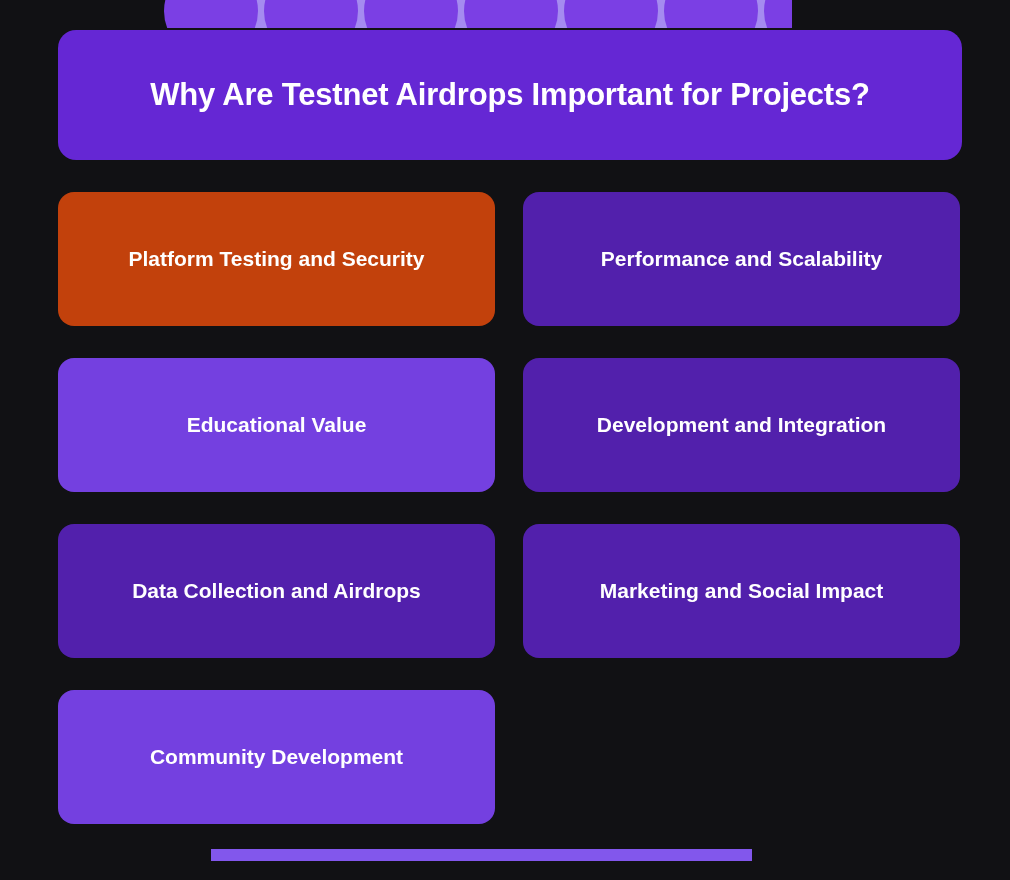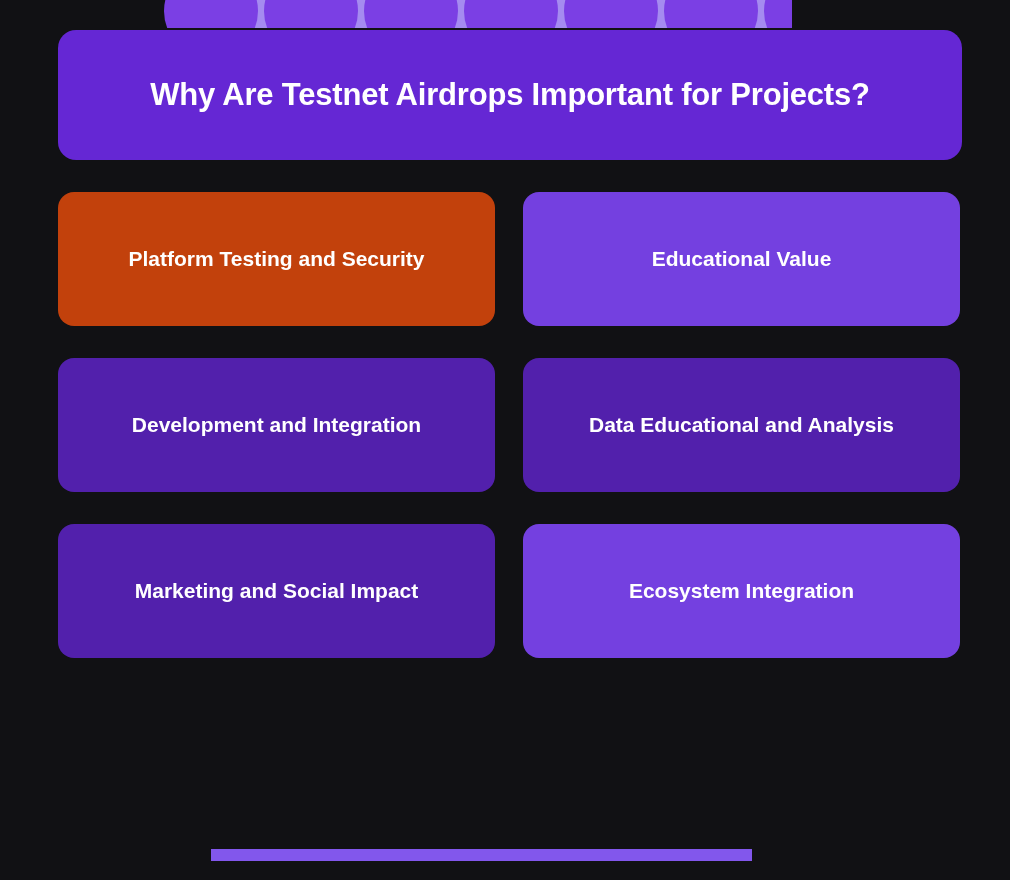--- a/index.html
+++ b/index.html
@@ -125,34 +125,37 @@
 <div id="infographic">
 
   <div id="title-card" style="background: rgb(101, 39, 212);">
     <h1 class="title-text">Why Are Testnet Airdrops Important for Projects?</h1>
   </div>
 
   <div id="card-grid">
       <div class="item-card" style="background: #c2410c;">
         <span class="item-text">Platform Testing and Security</span>
       </div>
+      <div class="item-card" style="background: rgb(82, 32, 172);">
+        <span class="item-text">Performance and Scalability</span>
+      </div>
       <div class="item-card" style="background: rgb(116, 64, 224);">
         <span class="item-text">Educational Value</span>
       </div>
       <div class="item-card" style="background: rgb(82, 32, 172);">
         <span class="item-text">Development and Integration</span>
       </div>
       <div class="item-card" style="background: rgb(82, 32, 172);">
-        <span class="item-text">Data Educational and Analysis</span>
+        <span class="item-text">Data Collection and Airdrops</span>
       </div>
       <div class="item-card" style="background: rgb(82, 32, 172);">
         <span class="item-text">Marketing and Social Impact</span>
       </div>
       <div class="item-card" style="background: rgb(116, 64, 224);">
-        <span class="item-text">Ecosystem Integration</span>
+        <span class="item-text">Community Development</span>
       </div>
     </div>
 
 </div>
 
 <div id="bottom-bar-wrap">
   <div id="bottom-bar" style="background: rgb(130, 87, 236);"></div>
 </div>
 
 </body></html>

